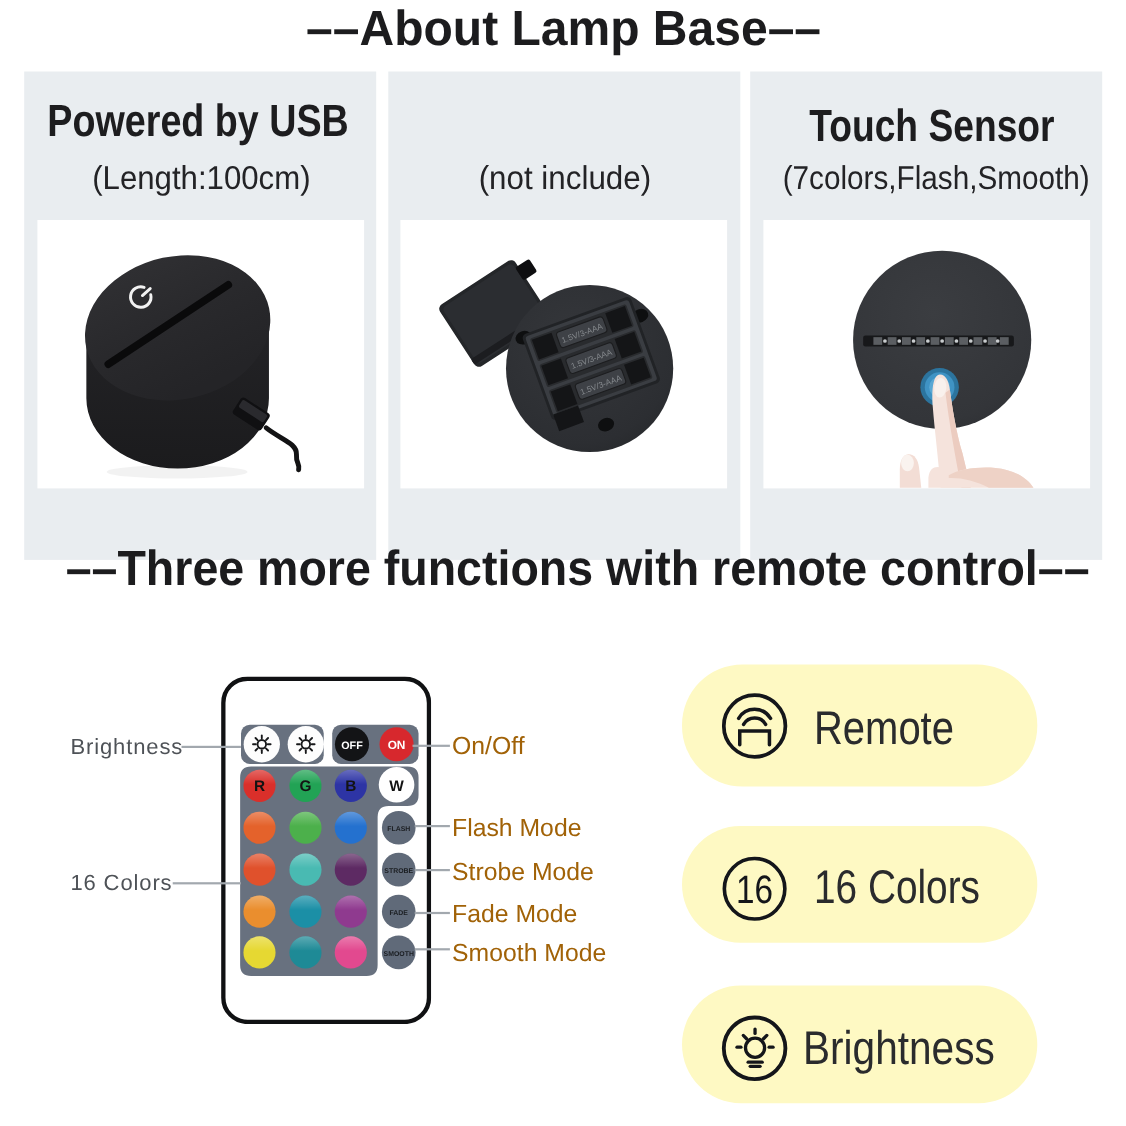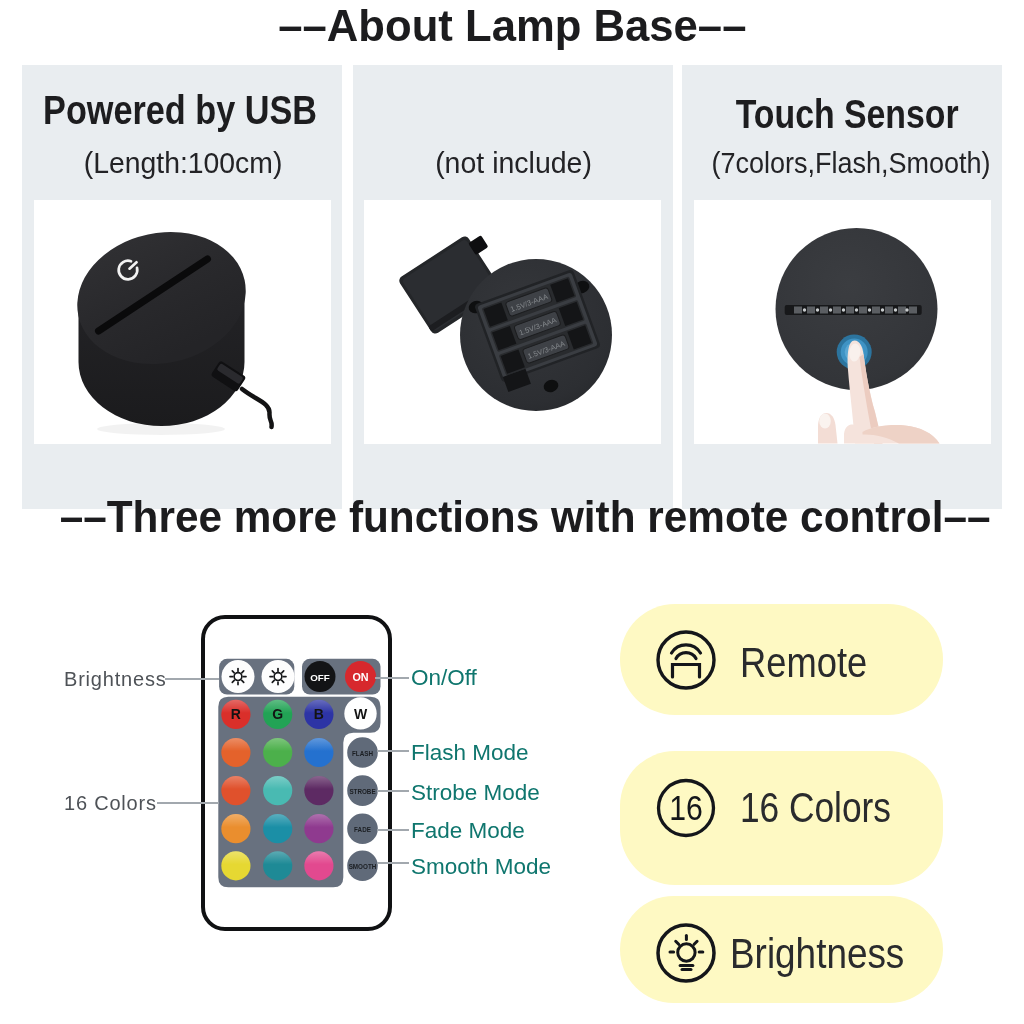--- a/index.html
+++ b/index.html
@@ -6,21 +6,21 @@
 body{width:1024px;height:1024px;position:relative;background:#ffffff;font-family:"Liberation Sans",sans-serif;overflow:hidden;}
 .abs{position:absolute;}
 .ttl{left:0;right:0;text-align:center;font-weight:bold;color:#1c1c1e;font-size:45px;line-height:1;}
 .panel{top:65px;width:320px;height:444px;background:#e9edf0;}
 .phead{left:0;right:0;top:25px;text-align:center;font-weight:bold;color:#1d1d1f;font-size:41px;line-height:1;white-space:nowrap;}
 .psub{left:0;right:0;top:83px;text-align:center;color:#232326;font-size:30px;line-height:1;white-space:nowrap;}
 .sx{display:inline-block;}
 .photo{left:11.5px;top:135px;width:297px;height:243.5px;background:#fff;}
 .line{background:#a2a8ae;height:2px;z-index:30;}
 .llab{color:#4e5257;font-size:20px;line-height:1;white-space:nowrap;letter-spacing:0.8px;}
-.rlab{color:#0f766e;font-size:22.5px;line-height:1;white-space:nowrap;}
+.rlab{color:#a16207;font-size:22.5px;line-height:1;white-space:nowrap;}
 .pill{left:620px;width:323px;height:108px;background:#fef9c3;border-radius:55px;}
 .pilltext{position:absolute;left:118px;color:#2a2b2d;font-size:43px;line-height:1;}
 </style>
 </head>
 <body>
 
 <div class="abs ttl" style="top:3px;"><span class="sx" style="transform:scaleX(0.97);">––About Lamp Base––</span></div>
 
 <div class="abs panel" style="left:22px;">
   <div class="abs phead"><span class="sx" style="transform:translateX(-6px) scaleX(0.835);">Powered by USB</span></div>
@@ -279,21 +279,21 @@
 
 <div class="abs pill" style="top:604px;height:111px;">
   <svg class="abs" style="left:34px;top:24px;" width="64" height="64" viewBox="0 0 64 64">
     <circle cx="32" cy="32" r="28" fill="none" stroke="#14161a" stroke-width="3.4"></circle>
     <path d="M 17.5 25 A 17 17 0 0 1 46.5 25" fill="none" stroke="#14161a" stroke-width="3.2" stroke-linecap="round"></path>
     <path d="M 22 30.5 A 11.5 11.5 0 0 1 42 30.5" fill="none" stroke="#14161a" stroke-width="3.2" stroke-linecap="round"></path>
     <path d="M 18.5 49 L 18.5 36.5 L 45.5 36.5 L 45.5 49" fill="none" stroke="#14161a" stroke-width="3.2" stroke-linecap="round"></path>
   </svg>
   <div class="pilltext" style="left:119.5px;top:37.3px;"><span class="sx" style="transform:scaleX(0.845);transform-origin:left;">Remote</span></div>
 </div>
-<div class="abs pill" style="top:751px;height:134px;">
+<div class="abs pill" style="top:751px;height:106px;">
   <svg class="abs" style="left:35px;top:26px;" width="62" height="62" viewBox="0 0 62 62">
     <circle cx="31" cy="31" r="27.5" fill="none" stroke="#14161a" stroke-width="3.3"></circle>
     <g transform="translate(31 0) scale(0.84 1) translate(-31 0)">
       <text x="31" y="43.5" font-size="36" fill="#14161a" text-anchor="middle" font-family="Liberation Sans">16</text>
     </g>
   </svg>
   <div class="pilltext" style="left:120px;top:35.3px;"><span class="sx" style="transform:scaleX(0.82);transform-origin:left;">16 Colors</span></div>
 </div>
 <div class="abs pill" style="top:896px;height:107px;">
   <svg class="abs" style="left:33.6px;top:24.5px;" width="64" height="64" viewBox="0 0 64 64">

